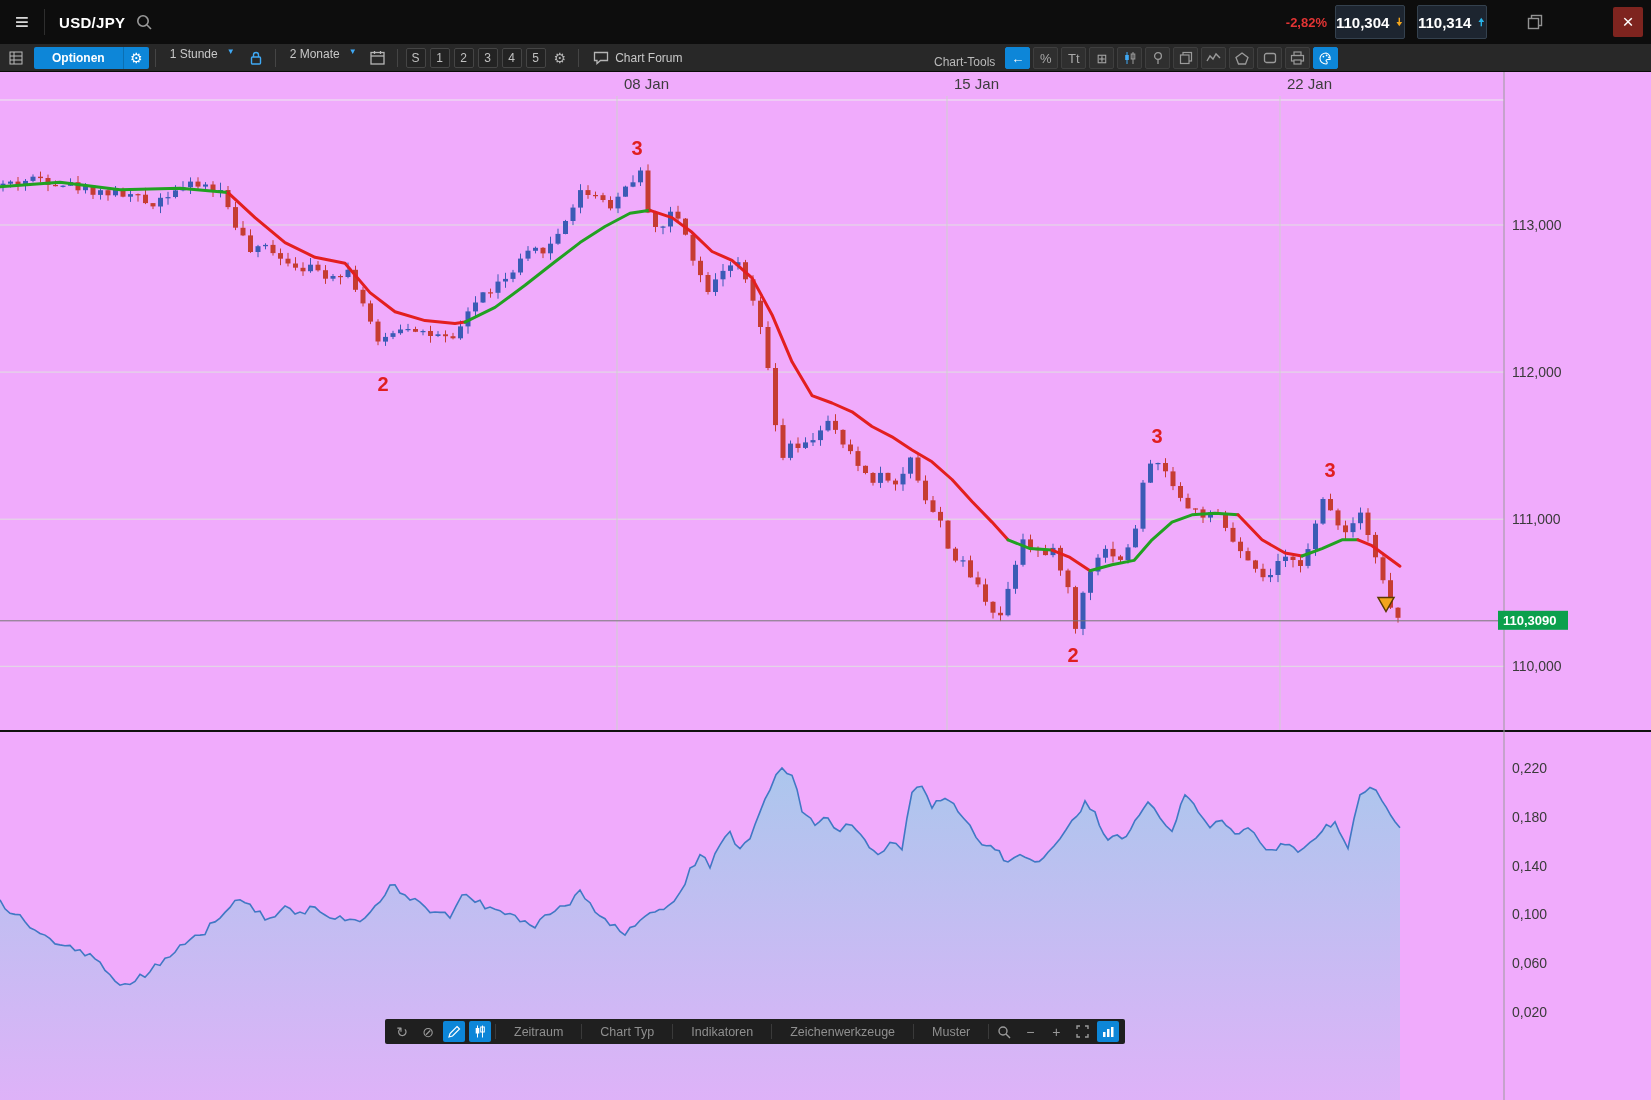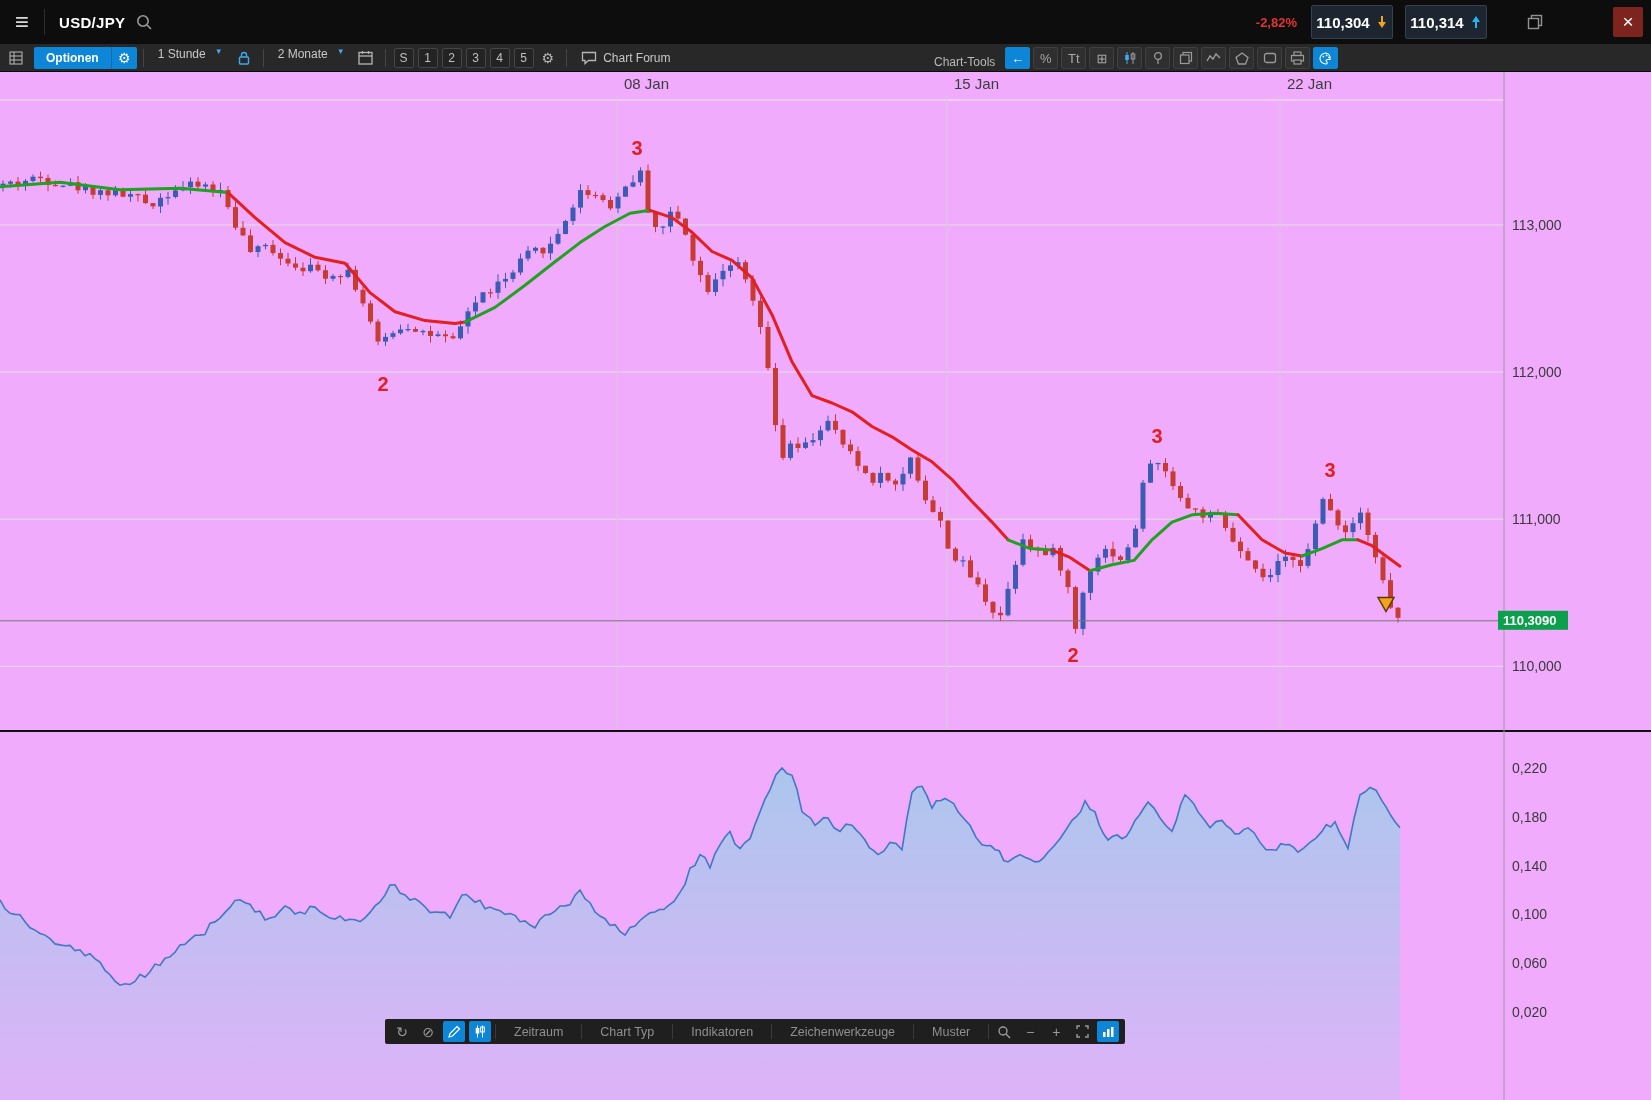--- a/index.html
+++ b/index.html
@@ -8,35 +8,35 @@
        font-family:"Liberation Sans",sans-serif;cursor:default}
 
   
   .topbar{position:absolute;top:0;left:0;width:1651px;height:44px;background:#0d0d0d;
           display:flex;align-items:center;color:#eee;z-index:10}
   .hamburger{width:44px;height:44px;display:flex;align-items:center;justify-content:center;
              font-size:24px;color:#d8d8d8}
   .tb-sep{width:1px;height:26px;background:#2e2e2e}
   .symbol-title{font-size:15px;font-weight:bold;margin:0 10px 0 14px;letter-spacing:.3px;color:#fff}
   .tb-right{margin-left:auto;display:flex;align-items:center;height:100%}
-  .chg{color:#e23434;font-weight:bold;font-size:13px;margin-right:14px}
-  .quote{width:82px;height:34px;background:#1d2530;border:1px solid #34414e;border-radius:2px;
+  .chg{color:#e23434;font-weight:bold;font-size:13px;margin-right:8px}
+  .quote{width:70px;height:34px;background:#1d2530;border:1px solid #34414e;border-radius:2px;
          display:flex;align-items:center;justify-content:center;gap:6px;margin-right:12px}
   .quote .px{font-size:15px;font-weight:bold;color:#fff}
   .win-ic{margin:0 10px 0 28px;opacity:.85;display:flex}
   .close-btn{width:30px;height:30px;margin:0 8px 0 60px;background:#7e241f;border-radius:2px;
              display:flex;align-items:center;justify-content:center;font-size:19px;color:#fff}
 
   
   .toolbar{position:absolute;top:44px;left:0;width:1651px;height:28px;background:#282828;
            border-bottom:1px solid #0a0a0a;font-size:12px;color:#c8c8c8;z-index:10}
   .tb-left{display:flex;align-items:center;height:100%;padding-left:3px}
   .icon-btn{height:22px;min-width:22px;display:flex;align-items:center;justify-content:center;
             margin:0 2px;border-radius:2px;color:#b5b5b5}
-  .optionen{height:22px;padding:0 12px;background:#0d86d8;color:#fff;font-weight:bold;
+  .optionen{height:22px;padding:0 18px;background:#0d86d8;color:#fff;font-weight:bold;
             display:flex;align-items:center;border-radius:2px 0 0 2px;margin-left:5px}
   .optionen-gear{height:22px;width:26px;background:#0d86d8;color:#fff;display:flex;align-items:center;
                  justify-content:center;border-left:1px solid #0b6fb2;border-radius:0 2px 2px 0;font-size:14px}
   .dd{display:flex;align-items:flex-start;gap:9px;padding:0 8px;height:22px}
   .dd .arrow{color:#3fa9f5;font-size:8px}
   .vsep{width:1px;height:18px;background:#454545;margin:0 6px}
   .sq{width:20px;height:20px;border:1px solid #454545;background:#232323;display:flex;align-items:center;
       justify-content:center;margin:0 2px;border-radius:2px;color:#c0c0c0;font-size:12px}
   .gear-gray{font-size:14px;color:#b5b5b5;margin:0 6px}
   .forum{display:flex;align-items:center;gap:6px;margin-left:8px}

